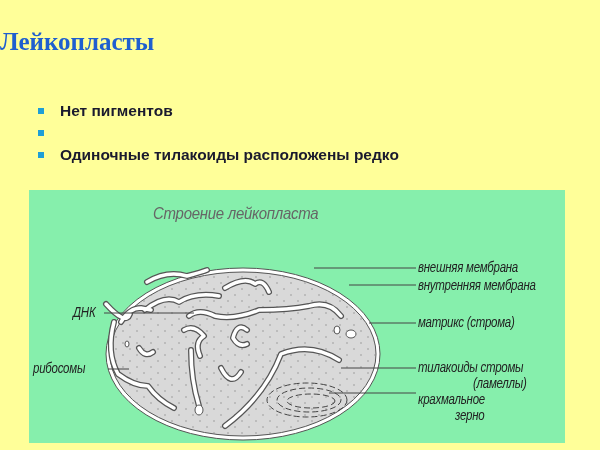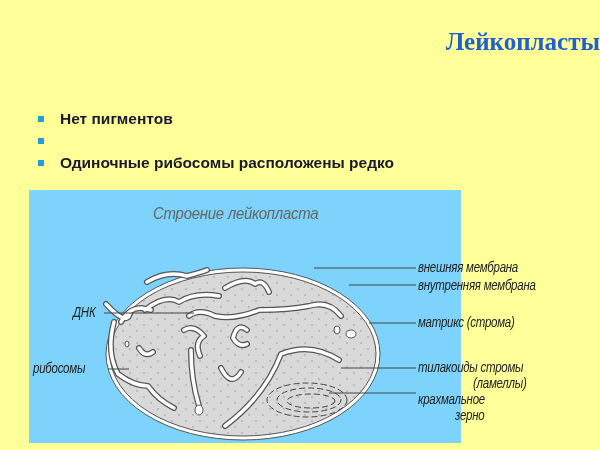--- a/index.html
+++ b/index.html
@@ -1,34 +1,34 @@
 <!DOCTYPE html>
 <html><head>
 <meta charset="utf-8">
 <style>
   html, body { margin:0; padding:0; }
   body { width:600px; height:450px; background:#ffff99; position:relative; overflow:hidden; font-family:"Liberation Sans", sans-serif; }
-  .title { position:absolute; top:28px; left:0; width:600px; text-align:right; font-family:"Liberation Serif", serif; font-weight:bold; font-size:25px; color:#1f5fcf; }
-  .bullets { position:absolute; top:108px; left:38px; margin:0; padding:0; list-style:none; }
+  .title { position:absolute; top:28px; left:0; width:600px; text-align:left; font-family:"Liberation Serif", serif; font-weight:bold; font-size:25px; color:#1f5fcf; }
+  .bullets { position:absolute; top:100px; left:38px; margin:0; padding:0; list-style:none; }
   .bullets li { position:relative; padding-left:22px; font-size:15.5px; font-weight:bold; color:#1a1a2e; line-height:22px; height:22px; }
   .bullets li .sq { position:absolute; left:0; top:8px; width:6px; height:6px; background:#1f9fd6; }
-  .figure { position:absolute; left:29px; top:190px; width:432px; height:253px; background:#7dd3fc; }
+  .figure { position:absolute; left:29px; top:190px; width:536px; height:253px; background:#86efac; }
   .fig-title { position:absolute; left:124px; top:14px; font-style:italic; font-size:17px; color:#666; letter-spacing:-0.3px; transform:scaleX(0.88); transform-origin:left; }
   .lbl { position:absolute; font-style:italic; font-size:14px; color:#222; transform:scaleX(0.82); transform-origin:left; white-space:nowrap; letter-spacing:-0.3px; }
   svg { position:absolute; left:0; top:0; }
 </style>
 </head>
 <body>
 
 <div class="title">Лейкопласты</div>
 
 <ul class="bullets">
   <li><span class="sq"></span><span>Нет пигментов</span></li>
   <li><span class="sq"></span></li>
-  <li><span class="sq"></span><span>Одиночные рибосомы расположены редко</span></li>
+  <li><span class="sq"></span><span>Одиночные тилакоиды расположены редко</span></li>
 </ul>
 
 <div class="figure">
   <div class="fig-title">Строение лейкопласта</div>
 
   <svg width="536" height="253" viewBox="0 0 536 253">
     <defs>
       <pattern id="dots" width="14" height="12" patternUnits="userSpaceOnUse">
         <circle cx="3" cy="3" r="0.7" fill="#888"></circle>
         <circle cx="10" cy="9" r="0.7" fill="#888"></circle>

